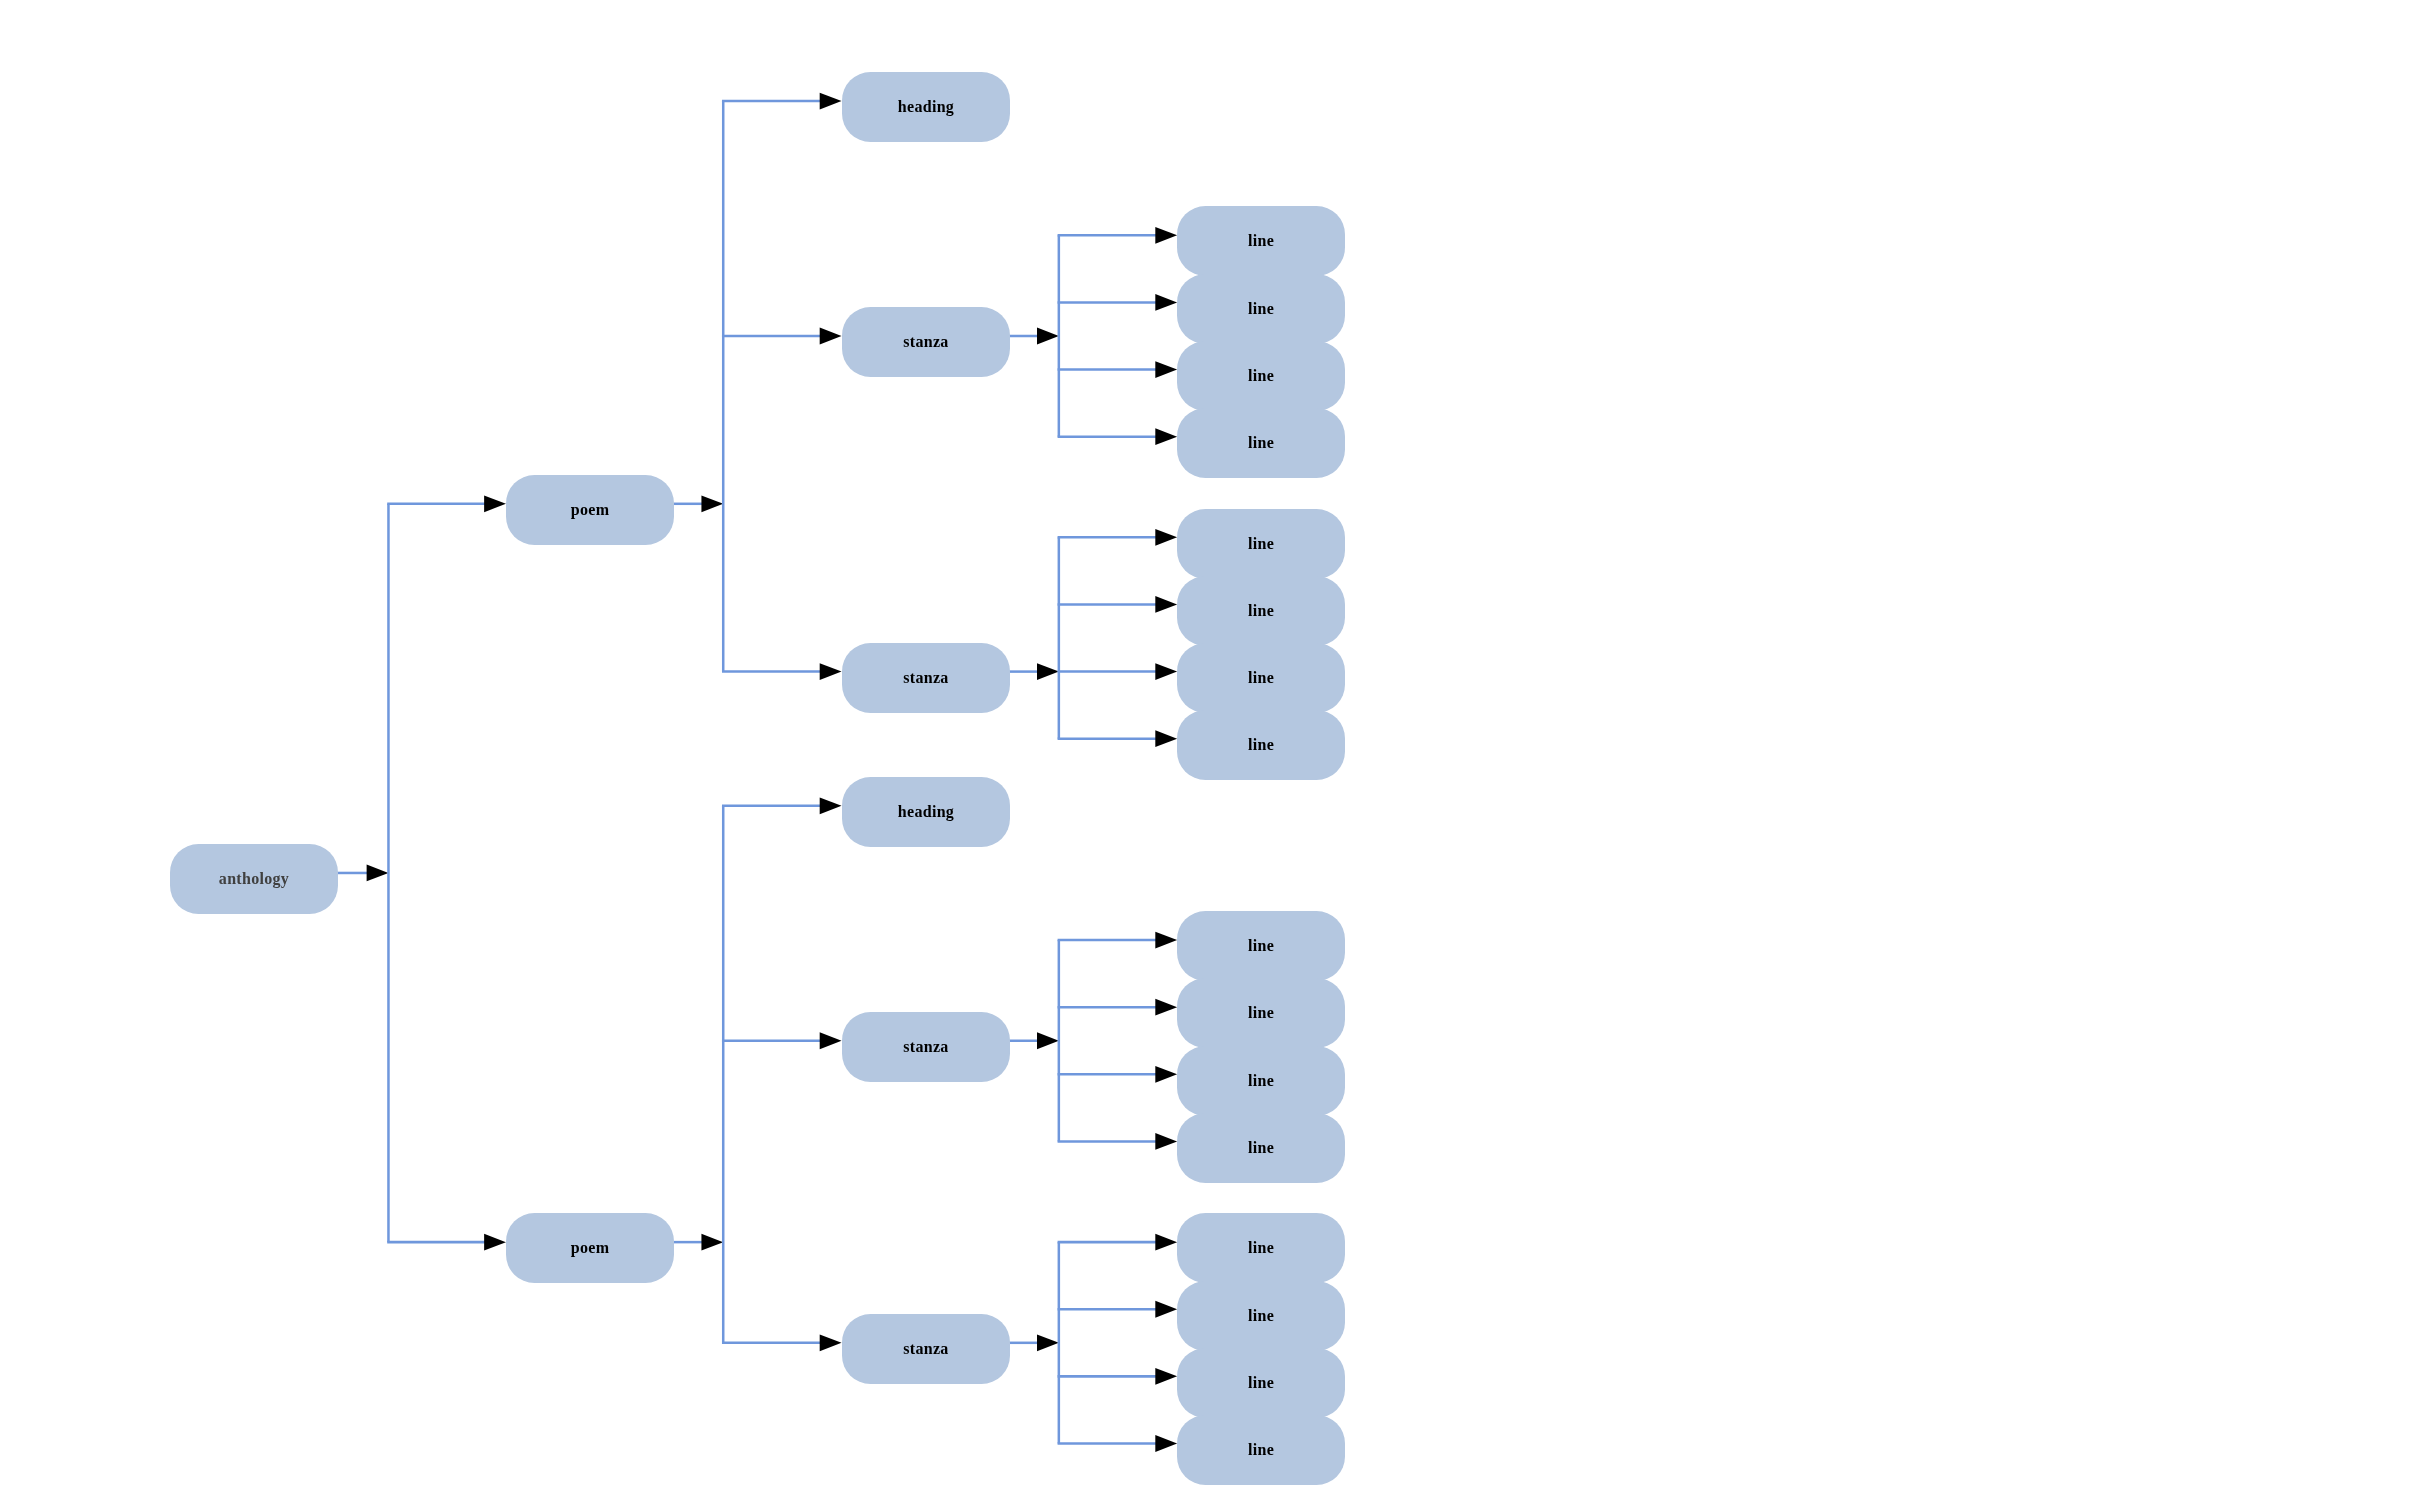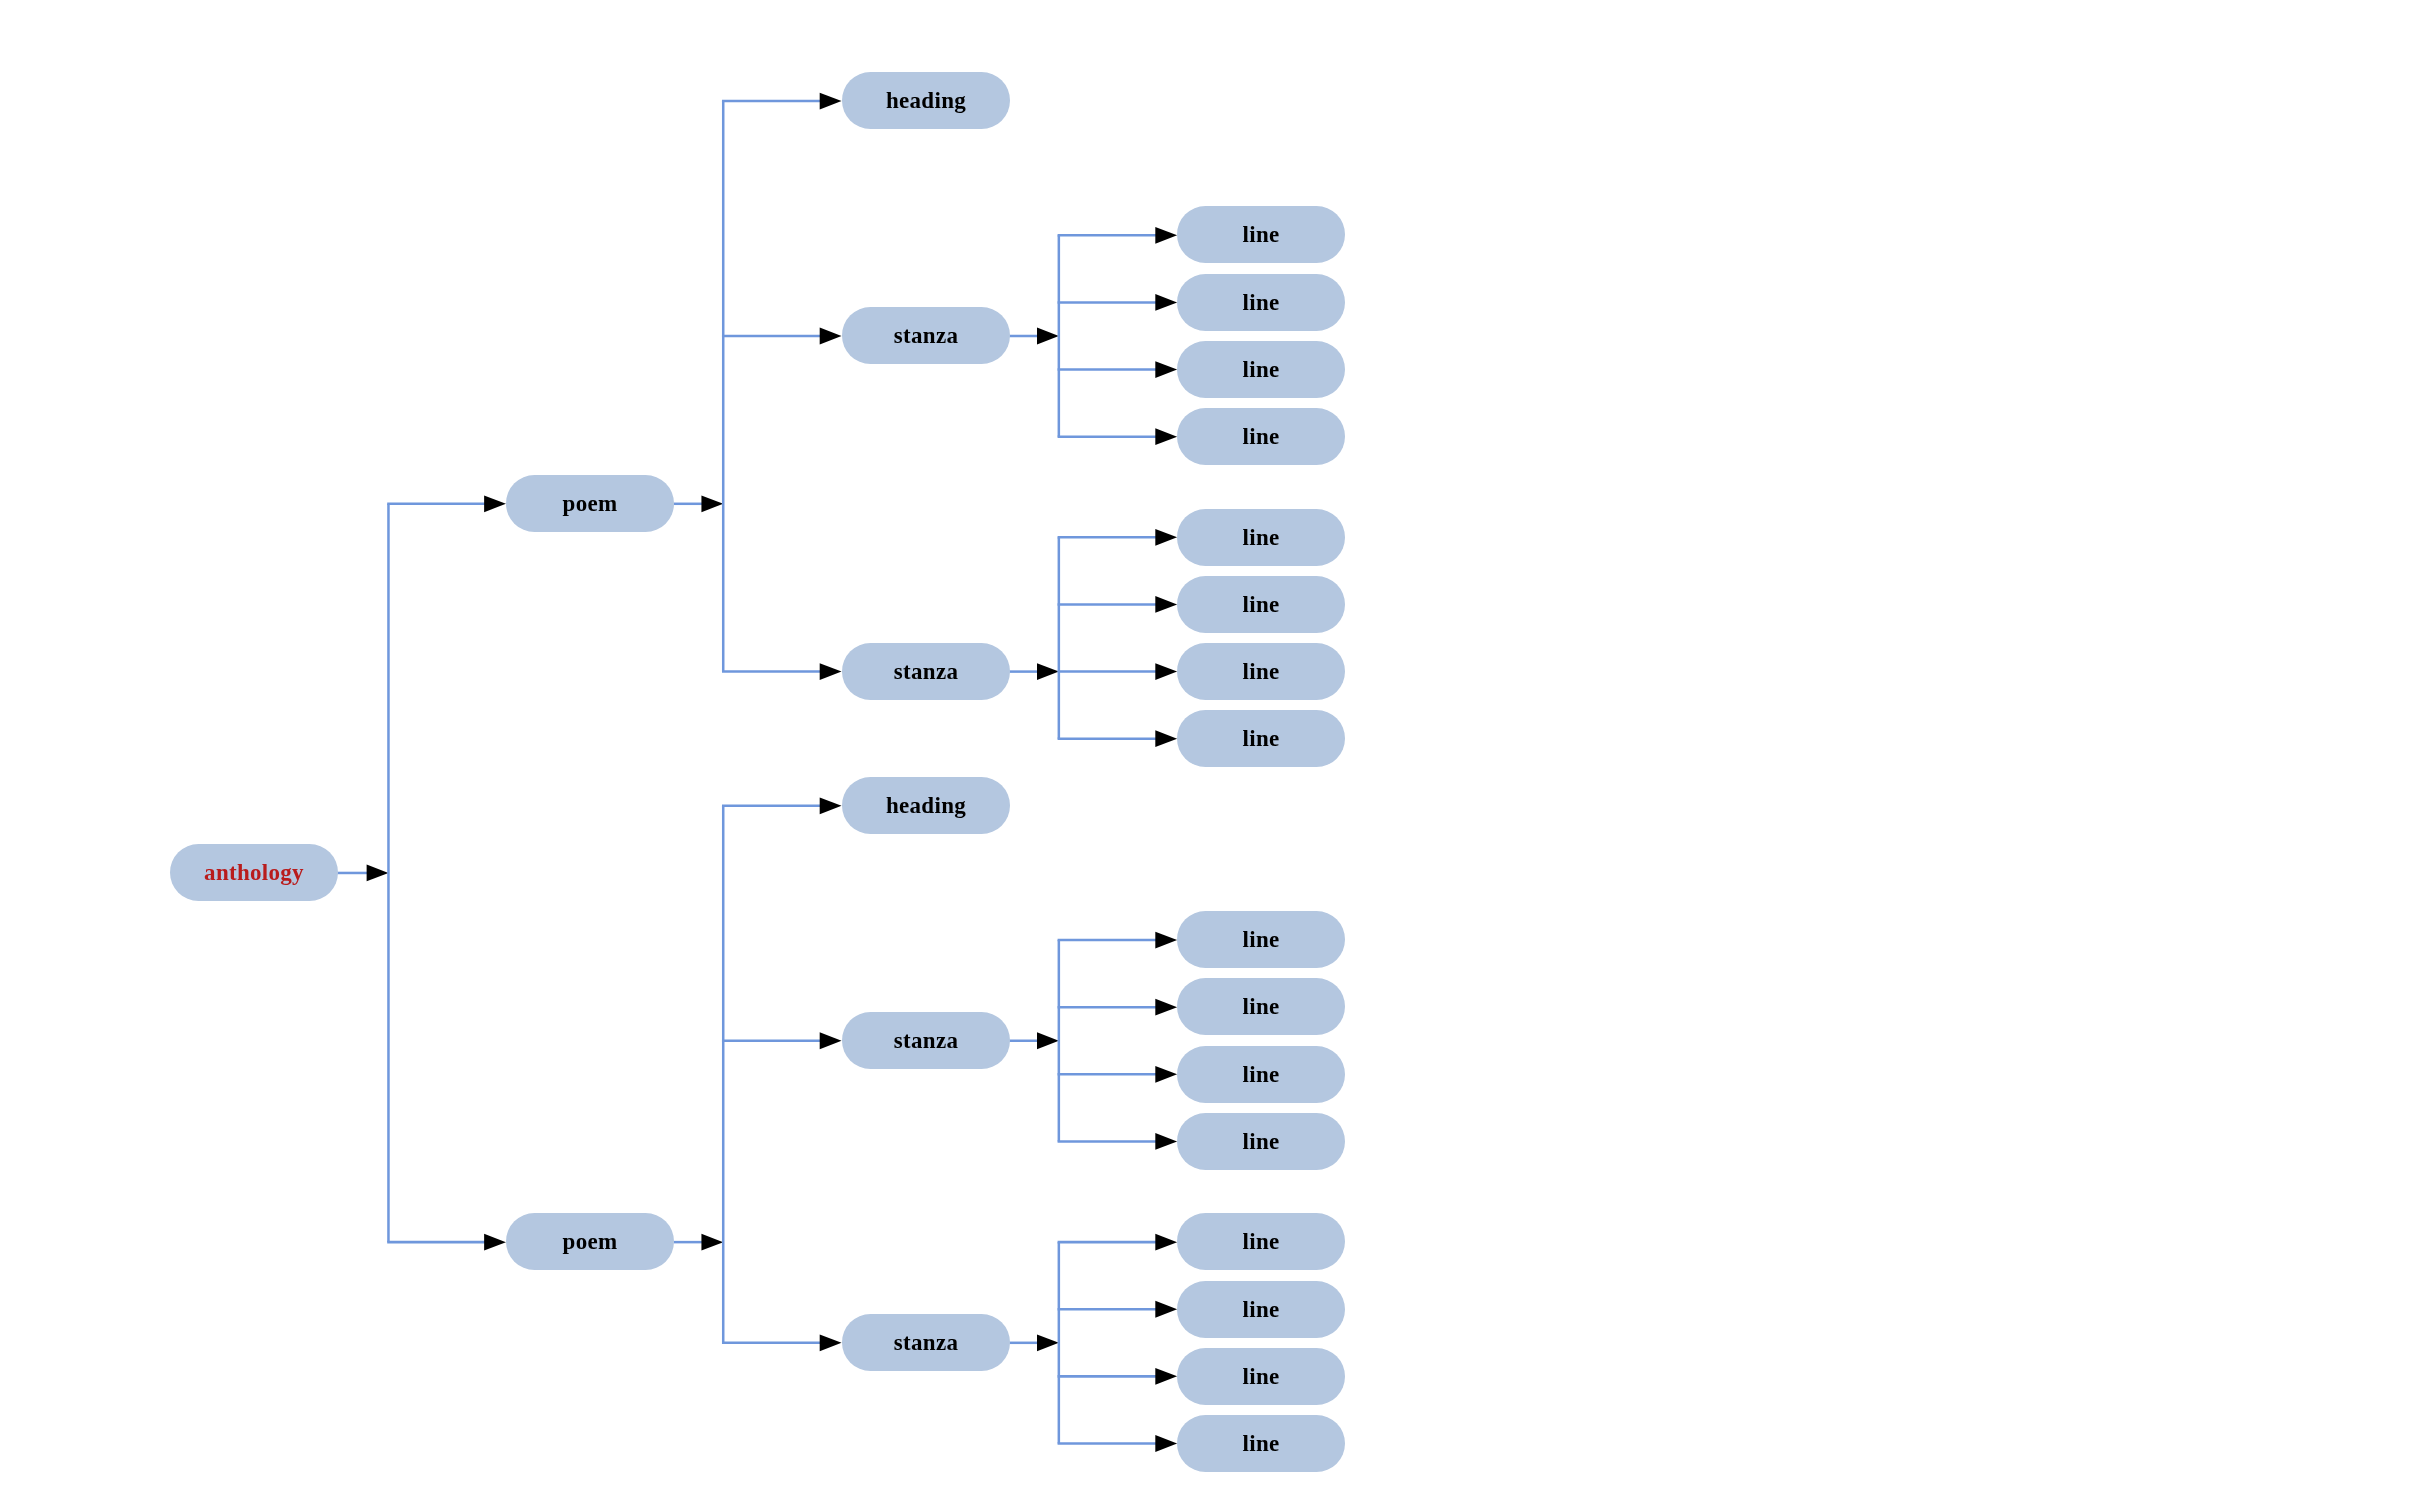--- a/index.html
+++ b/index.html
@@ -17,28 +17,28 @@
     font-family: "Liberation Serif", "DejaVu Serif", serif;
   }
   #edges {
     position: absolute;
     left: 0;
     top: 0;
   }
   .node {
     position: absolute;
     width: 168px;
-    height: 57px;
+    height: 70px;
     border-radius: 28.5px;
     background: #B4C7E0;
     display: flex;
     align-items: center;
     justify-content: center;
     font-weight: bold;
-    font-size: 23px;
+    font-size: 16px;
     color: #000000;
     box-sizing: border-box;
     letter-spacing: 0.3px;
   }
 </style>
 </head>
 <body>
 
 <div class="canvas">
   <svg id="edges" width="2413" height="1511" viewBox="0 0 2876 1800" xmlns="http://www.w3.org/2000/svg">
@@ -106,21 +106,21 @@
       <line x1="1260.5" y1="1480" x2="1379" y2="1480" stroke="#6F97DC" stroke-width="3"></line>
       <polygon points="1403,1480 1377,1470 1377,1490" fill="#000000"></polygon>
       <line x1="1260.5" y1="1560" x2="1379" y2="1560" stroke="#6F97DC" stroke-width="3"></line>
       <polygon points="1403,1560 1377,1550 1377,1570" fill="#000000"></polygon>
       <line x1="1260.5" y1="1640" x2="1379" y2="1640" stroke="#6F97DC" stroke-width="3"></line>
       <polygon points="1403,1640 1377,1630 1377,1650" fill="#000000"></polygon>
       <line x1="1260.5" y1="1720" x2="1379" y2="1720" stroke="#6F97DC" stroke-width="3"></line>
       <polygon points="1403,1720 1377,1710 1377,1730" fill="#000000"></polygon>
     </svg>
   <div id="nodes">
-      <div class="node" style="left: 170px; top: 844px; background: rgb(180, 199, 224); color: #b91c1c;">anthology</div>
+      <div class="node" style="left: 170px; top: 844px; background: rgb(180, 199, 224); color: #404040;">anthology</div>
       <div class="node" style="left: 506px; top: 475px; background: rgb(180, 199, 224); color: rgb(0, 0, 0);">poem</div>
       <div class="node" style="left: 842px; top: 72px; background: rgb(180, 199, 224); color: rgb(0, 0, 0);">heading</div>
       <div class="node" style="left: 842px; top: 307px; background: rgb(180, 199, 224); color: rgb(0, 0, 0);">stanza</div>
       <div class="node" style="left: 1177px; top: 206px; background: rgb(180, 199, 224); color: rgb(0, 0, 0);">line</div>
       <div class="node" style="left: 1177px; top: 274px; background: rgb(180, 199, 224); color: rgb(0, 0, 0);">line</div>
       <div class="node" style="left: 1177px; top: 341px; background: rgb(180, 199, 224); color: rgb(0, 0, 0);">line</div>
       <div class="node" style="left: 1177px; top: 408px; background: rgb(180, 199, 224); color: rgb(0, 0, 0);">line</div>
       <div class="node" style="left: 842px; top: 643px; background: rgb(180, 199, 224); color: rgb(0, 0, 0);">stanza</div>
       <div class="node" style="left: 1177px; top: 509px; background: rgb(180, 199, 224); color: rgb(0, 0, 0);">line</div>
       <div class="node" style="left: 1177px; top: 576px; background: rgb(180, 199, 224); color: rgb(0, 0, 0);">line</div>

